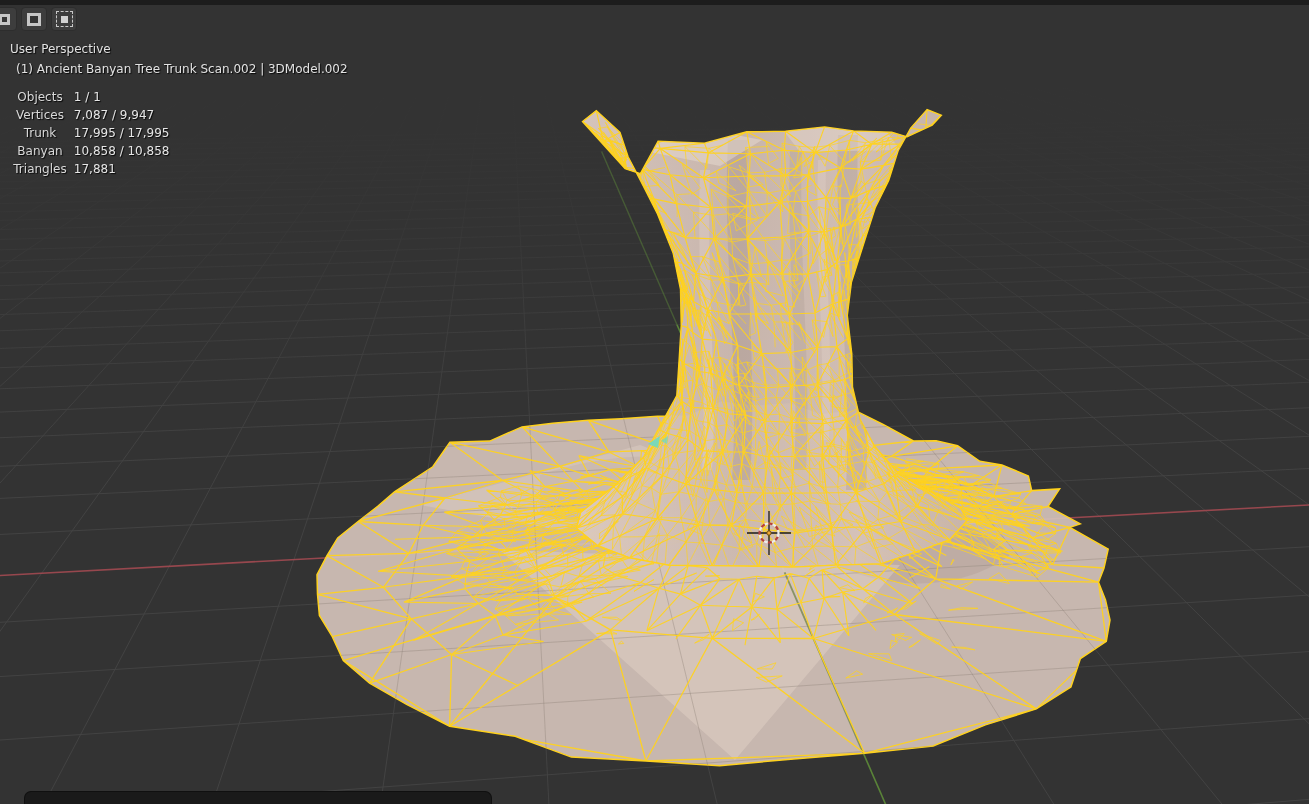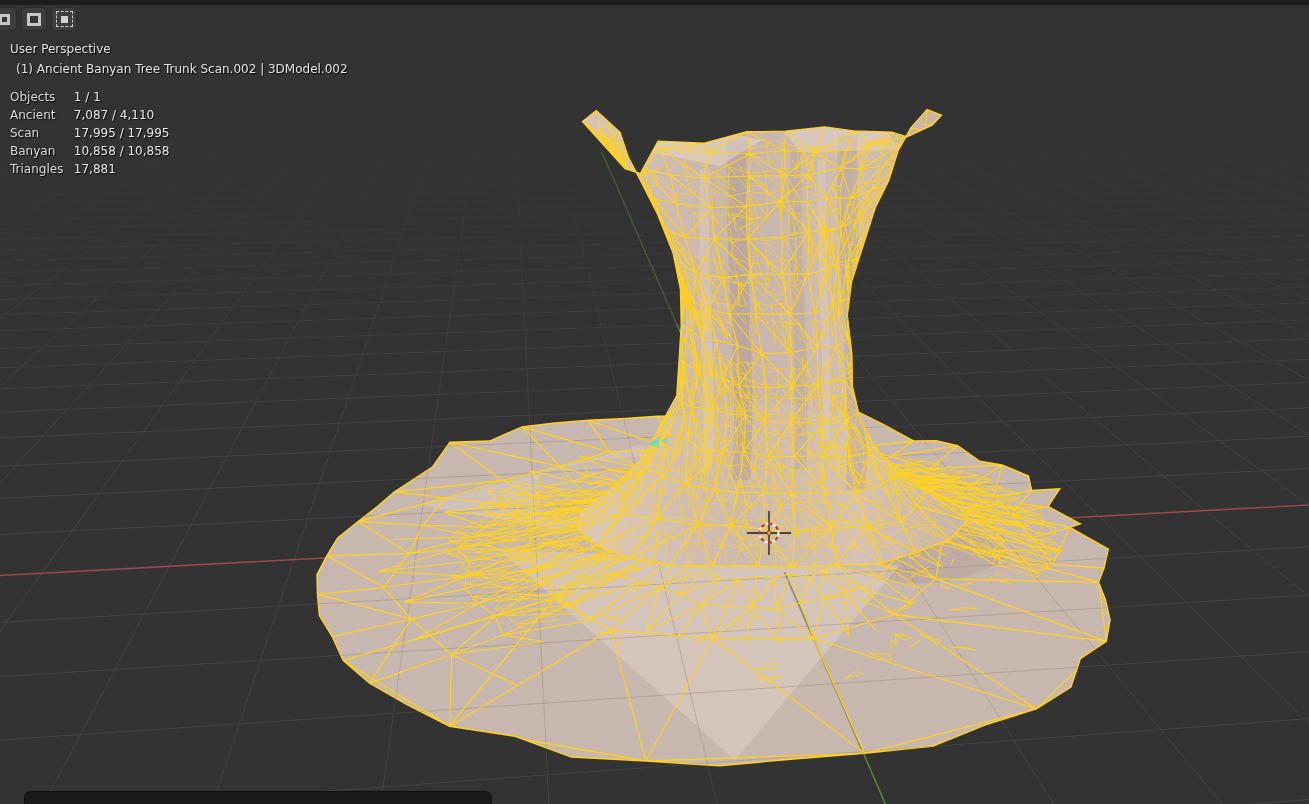--- a/index.html
+++ b/index.html
@@ -13,21 +13,21 @@
   .g-edge{width:14px;height:13px;border:3.5px solid #c6c6c6;box-sizing:border-box;background:#353535;}
   .g-face{width:17px;height:16px;border:1.5px dashed #c8c8c8;box-sizing:border-box;
           display:flex;align-items:center;justify-content:center;}
   .g-face-in{width:7px;height:7px;background:#d2d2d2;}
   .ovl{position:absolute;color:#e2e2e2;font-size:12px;line-height:15px;
        text-shadow:1px 1px 1px rgba(0,0,0,.85);white-space:nowrap;}
   #viewlabel{left:10px;top:42px;}
   #objinfo{left:16px;top:62px;}
   #stats{left:10px;top:90px;}
   .statrow{height:18px;}
-  .statlabel{display:inline-block;width:60px;color:#d8d8d8;}
+  .statlabel{display:inline-block;width:60px;color:#d8d8d8;text-align:center;}
   .statval{color:#e6e6e6;}
   #oppanel{position:absolute;left:24px;top:791px;width:466px;height:14px;background:#1a1a1a;
            border:1px solid #101010;border-bottom:none;border-radius:7px 7px 0 0;}
 </style>
 </head>
 <body>
 
 <div id="app">
   <svg id="scene" width="1309" height="804">
       <defs>
@@ -119,25 +119,25 @@
 
   <div id="viewlabel" class="ovl">User Perspective</div>
   <div id="objinfo" class="ovl">(1) Ancient Banyan Tree Trunk Scan.002 | 3DModel.002</div>
 
   <div id="stats" class="ovl">
     <div class="statrow">
       <span class="statlabel">Objects</span>
       <span class="statval">1 / 1</span>
     </div>
     <div class="statrow">
-      <span class="statlabel">Ancient</span>
-      <span class="statval">7,087 / 4,110</span>
+      <span class="statlabel">Vertices</span>
+      <span class="statval">7,087 / 9,947</span>
     </div>
     <div class="statrow">
-      <span class="statlabel">Scan</span>
+      <span class="statlabel">Trunk</span>
       <span class="statval">17,995 / 17,995</span>
     </div>
     <div class="statrow">
       <span class="statlabel">Banyan</span>
       <span class="statval">10,858 / 10,858</span>
     </div>
     <div class="statrow">
       <span class="statlabel">Triangles</span>
       <span class="statval">17,881</span>
     </div>

